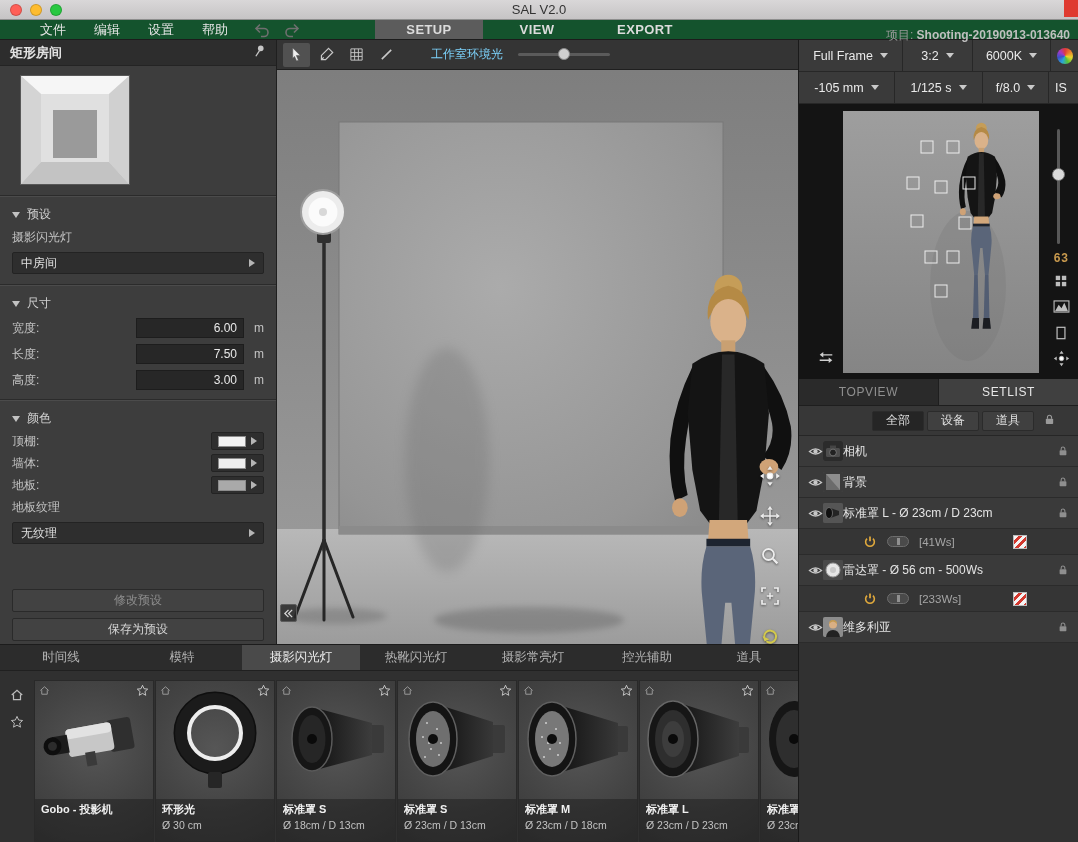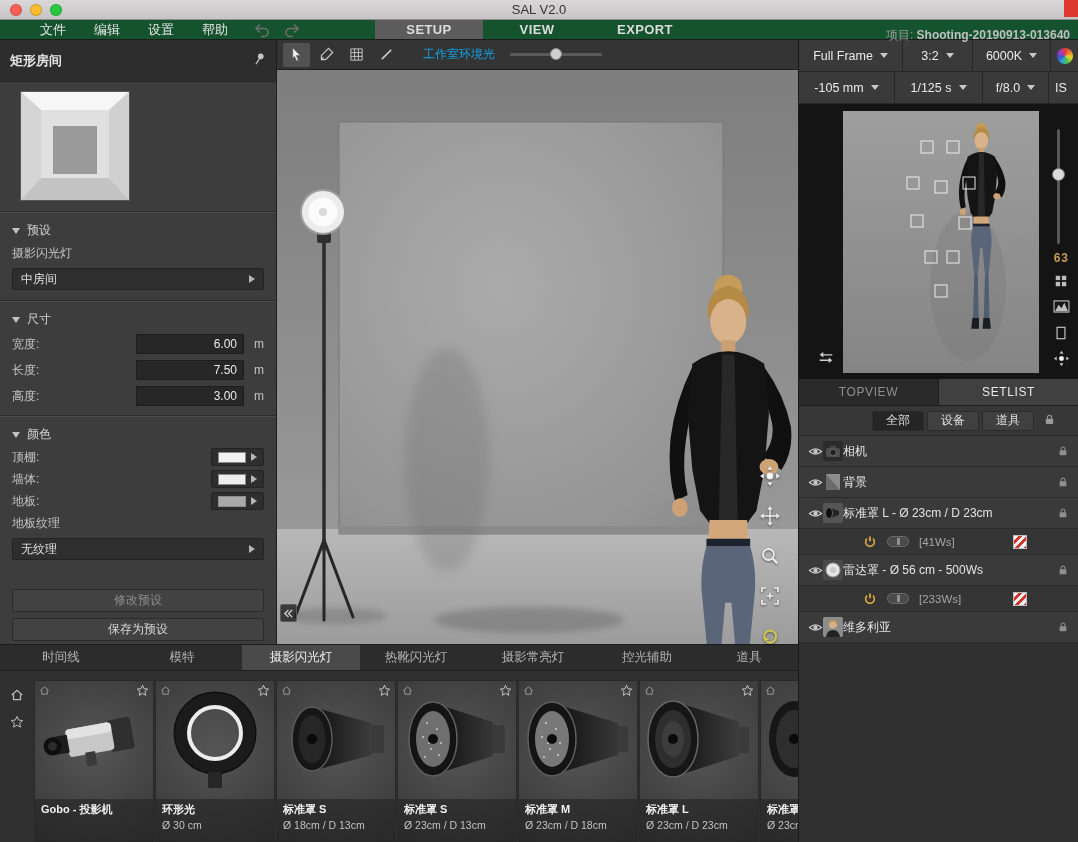--- a/index.html
+++ b/index.html
@@ -27,21 +27,21 @@
 .project{position:absolute;right:8px;top:0;line-height:31px;font-size:12px;color:#999}
 .project .pv{color:#bfbfbf;font-weight:bold}
 
 
 .content{flex:1;display:flex;min-height:0}
 .left-col{width:798px;display:flex;flex-direction:column;min-width:0}
 .upper{height:604px;display:flex;min-height:0}
 
 
 .left-panel{width:277px;background:#3d3d3d;border-right:1px solid #1f1f1f;display:flex;flex-direction:column;overflow:hidden;flex:0 0 auto}
-.panel-header{height:42px;background:#2d2d2d;border-bottom:1px solid #242424;display:flex;align-items:center;padding:0 10px;flex:0 0 auto}
+.panel-header{height:26px;background:#2d2d2d;border-bottom:1px solid #242424;display:flex;align-items:center;padding:0 10px;flex:0 0 auto}
 .panel-title{flex:1;font-weight:bold;font-size:13px;color:#e3e3e3}
 .pin{color:#c7c7c7}
 .room-thumb{width:110px;height:110px;margin:9px 0 4px 20px;border:1px solid #585858;flex:0 0 auto}
 .divider{height:0;border-top:1px solid #2b2b2b;border-bottom:1px solid #4b4b4b;margin:6px 0;flex:0 0 auto}
 .sec-head{display:flex;align-items:center;gap:7px;padding:3px 12px;color:#d2d2d2;flex:0 0 auto}
 .tri-d{width:0;height:0;border-top:6px solid #c2c2c2;border-left:4.5px solid transparent;border-right:4.5px solid transparent}
 .lbl{padding:3px 12px;color:#c3c3c3;flex:0 0 auto}
 .dropdown{margin:3px 12px 4px;height:22px;background:#2e2e2e;border:1px solid #232323;border-radius:2px;display:flex;align-items:center;padding:0 8px;color:#e0e0e0;flex:0 0 auto}
 .caret-r{width:0;height:0;border-left:6px solid #b5b5b5;border-top:4px solid transparent;border-bottom:4px solid transparent;margin-left:auto}
 .num-row{display:flex;align-items:center;padding:3px 12px;flex:0 0 auto}
@@ -55,21 +55,21 @@
 .sw-0{background:#f2f2f2}.sw-1{background:#eeeeee}.sw-2{background:#a9a9a9}
 .panel-btn{margin:3px 12px;height:23px;flex:0 0 auto;background:#424242;border:1px solid #2a2a2a;border-radius:2px;color:#d6d6d6;display:flex;align-items:center;justify-content:center;font-size:12px}
 .panel-btn.disabled{color:#8d8d8d}
 .spacer{flex:1}
 
 
 .viewport{flex:1;position:relative;display:flex;flex-direction:column;min-width:0;background:#8b8b8b}
 .vp-toolbar{height:30px;background:#343434;border-bottom:1px solid #1f1f1f;display:flex;align-items:center;padding:0 6px;gap:3px;flex:0 0 auto}
 .tool{width:27px;height:24px;border-radius:2px;display:flex;align-items:center;justify-content:center;color:#c9c9c9}
 .tool.active{background:#515151;color:#fff}
-.amb-label{margin-left:20px;color:#0ea5e9}
+.amb-label{margin-left:28px;color:#7dd3fc}
 .h-slider{width:92px;height:3px;background:#5b5b5b;border-radius:2px;margin-left:12px;position:relative}
 .h-knob{position:absolute;top:-5px;left:44%;width:12px;height:12px;border-radius:50%;background:#cfcfcf;border:1px solid #8a8a8a}
 .scene{flex:1;position:relative;overflow:hidden}
 .scene svg{display:block}
 .vp-controls{position:absolute;right:16px;top:424px;display:flex;flex-direction:column;gap:16px;align-items:center}
 .vp-ctl{width:24px;height:24px;color:#ededed;display:flex;align-items:center;justify-content:center;filter:drop-shadow(0 1px 1px rgba(0,0,0,.5))}
 .vp-ctl.rotate{color:#d3c94b}
 .collapse-btn{position:absolute;left:3px;bottom:22px;width:17px;height:18px;background:rgba(40,40,40,.85);border:1px solid #5c5c5c;border-radius:2px;color:#d5d5d5;display:flex;align-items:center;justify-content:center}
 
 

